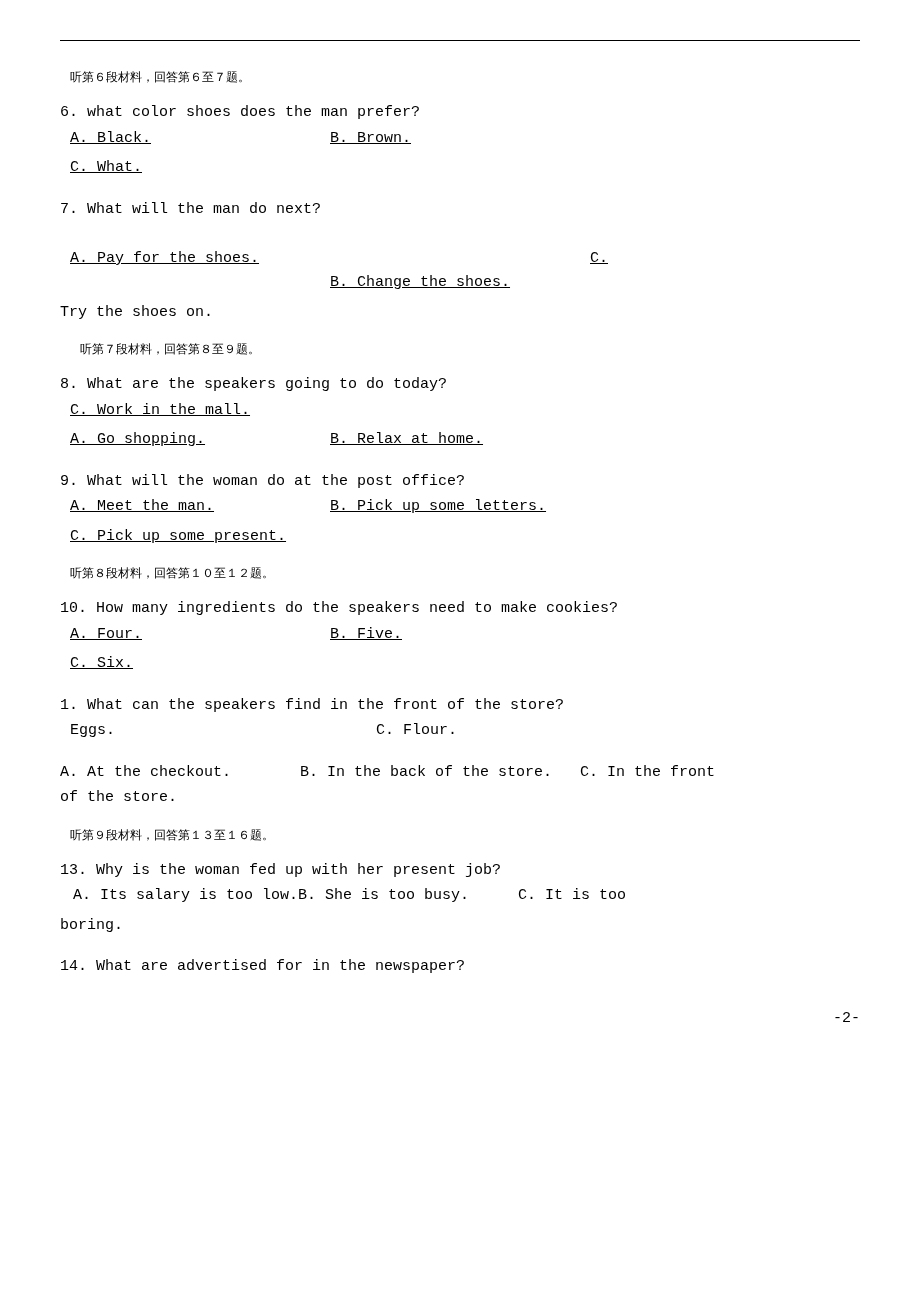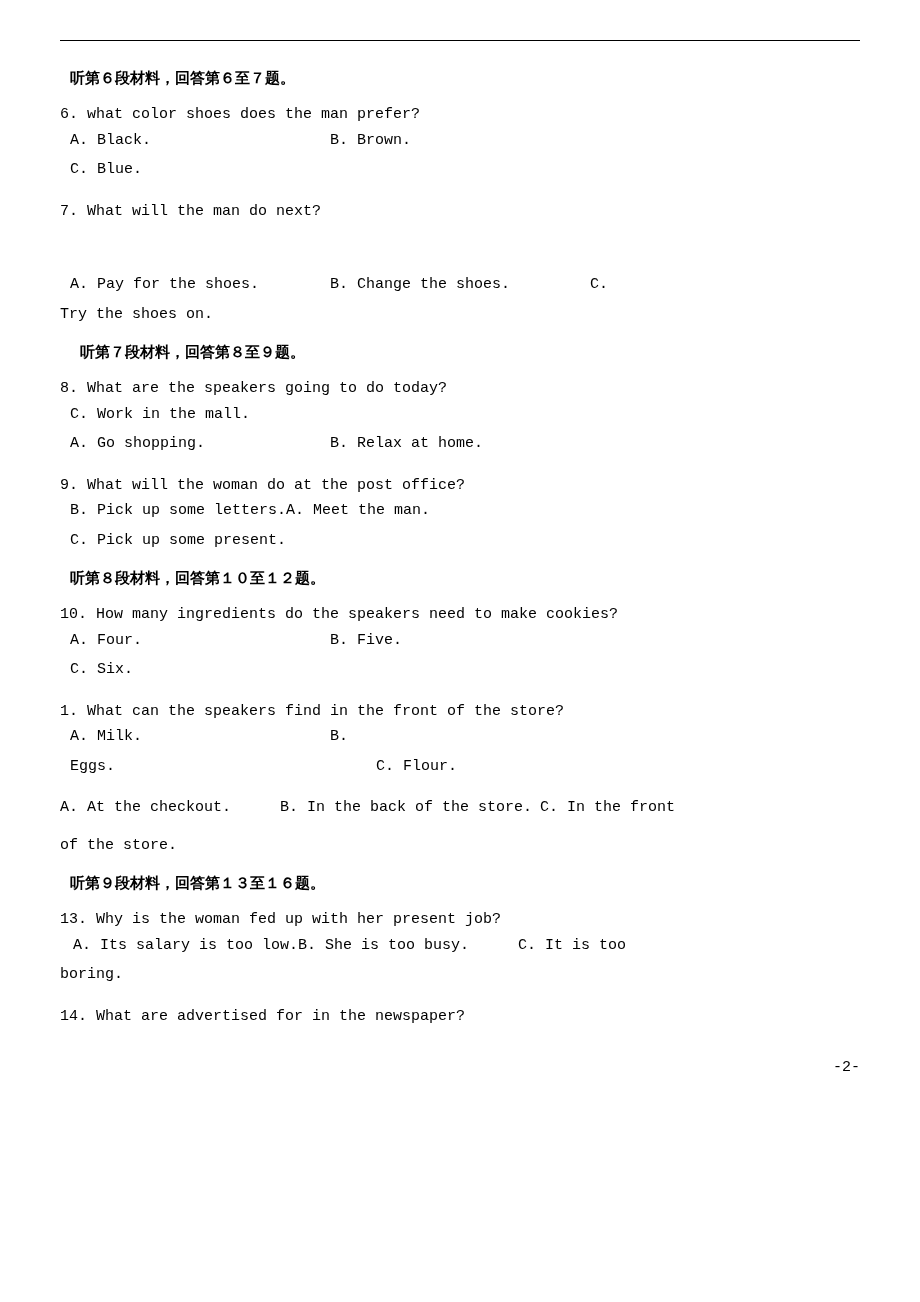--- a/index.html
+++ b/index.html
@@ -15,36 +15,36 @@
       width: 920px;
       min-height: 1302px;
       padding: 30px 60px 40px 60px;
     }
     .top-line {
       border-top: 1.5px solid #000;
       margin-bottom: 28px;
       margin-top: 10px;
     }
     .section-header {
-      font-size: 15px;
+      font-size: 12px;
       margin-bottom: 14px;
       padding-left: 10px;
       font-family: 'SimSun', serif;
-      font-weight: bold;
     }
     .question {
       margin-bottom: 6px;
       line-height: 1.7;
     }
     .options-row {
       display: flex;
-      align-items: flex-end;
+      align-items: center;
       margin-bottom: 4px;
       padding-left: 10px;
       line-height: 1.7;
+      text-decoration: underline;
     }
     .option {
       flex: 0 0 auto;
     }
     .option-a {
       min-width: 260px;
     }
     .option-b {
       min-width: 260px;
       margin-top: 48px;
@@ -70,21 +70,21 @@
 
 <div class="section-header">听第６段材料，回答第６至７题。</div>
 
 <div class="question mb-section">
   <div>6.  what color shoes does the man prefer?</div>
   <div class="options-row">
     <span class="option option-a">A.  Black.</span>
     <span class="option">B.  Brown.</span>
   </div>
   <div class="options-row">
-    <span class="option">C.  Blue.</span>
+    <span class="option">C.  What.</span>
   </div>
 </div>
 
 <div class="question mb-section">
   <div>7.  What will the man do next?</div>
   <div class="options-row">
     <span class="option option-a">A.  Pay for the shoes.</span>
     <span class="option option-b">B.  Change the shoes.</span>
     <span class="option">C.</span>
   </div>
@@ -100,22 +100,22 @@
   </div>
   <div class="options-row">
     <span class="option option-a">A.  Go shopping.</span>
     <span class="option">B.  Relax at home.</span>
   </div>
 </div>
 
 <div class="question mb-section">
   <div>9.  What will the woman do at the post office?</div>
   <div class="options-row">
+    <span class="option option-a">A.  Meet the man.</span>
     <span class="option">B.  Pick up some letters.</span>
-    <span class="option option-a">A.  Meet the man.</span>
   </div>
   <div class="options-row">
     <span class="option">C.  Pick up some present.</span>
   </div>
 </div>
 
 <div style="padding-left:10px;" class="section-header">听第８段材料，回答第１０至１２题。</div>
 
 <div class="question mb-section">
   <div>10.  How many ingredients do the speakers need to make cookies?</div>
@@ -123,32 +123,28 @@
     <span class="option option-a">A.  Four.</span>
     <span class="option">B.  Five.</span>
   </div>
   <div class="options-row">
     <span class="option">C.  Six.</span>
   </div>
 </div>
 
 <div class="question mb-section">
   <div>1.  What can the speakers find in the front of the store?</div>
-  <div class="options-row">
-    <span class="option option-a">A.   Milk.</span>
-    <span class="option">B.</span>
-  </div>
   <div style="display:flex; padding-left:10px; line-height:1.7; margin-bottom:4px;gap:46px;">
     <span style="min-width:260px;">Eggs.</span>
     <span>C.  Flour.</span>
   </div>
 </div>
 
 <div class="question mb-section">
-  <div style="display:flex; padding-left:0px; line-height:1.7; margin-bottom:12px; flex-wrap:nowrap;">
+  <div style="display:flex; padding-left:0px; line-height:1.7; margin-bottom:0; flex-wrap:nowrap;gap:20px;">
     <span style="min-width:220px;">A. At the checkout.</span>
     <span style="min-width:260px;">B. In the back of the store.</span>
     <span>C. In the front</span>
   </div>
   <div class="continuation">of the store.</div>
 </div>
 
 <div class="section-header">听第９段材料，回答第１３至１６题。</div>
 
 <div class="question mb-section">

